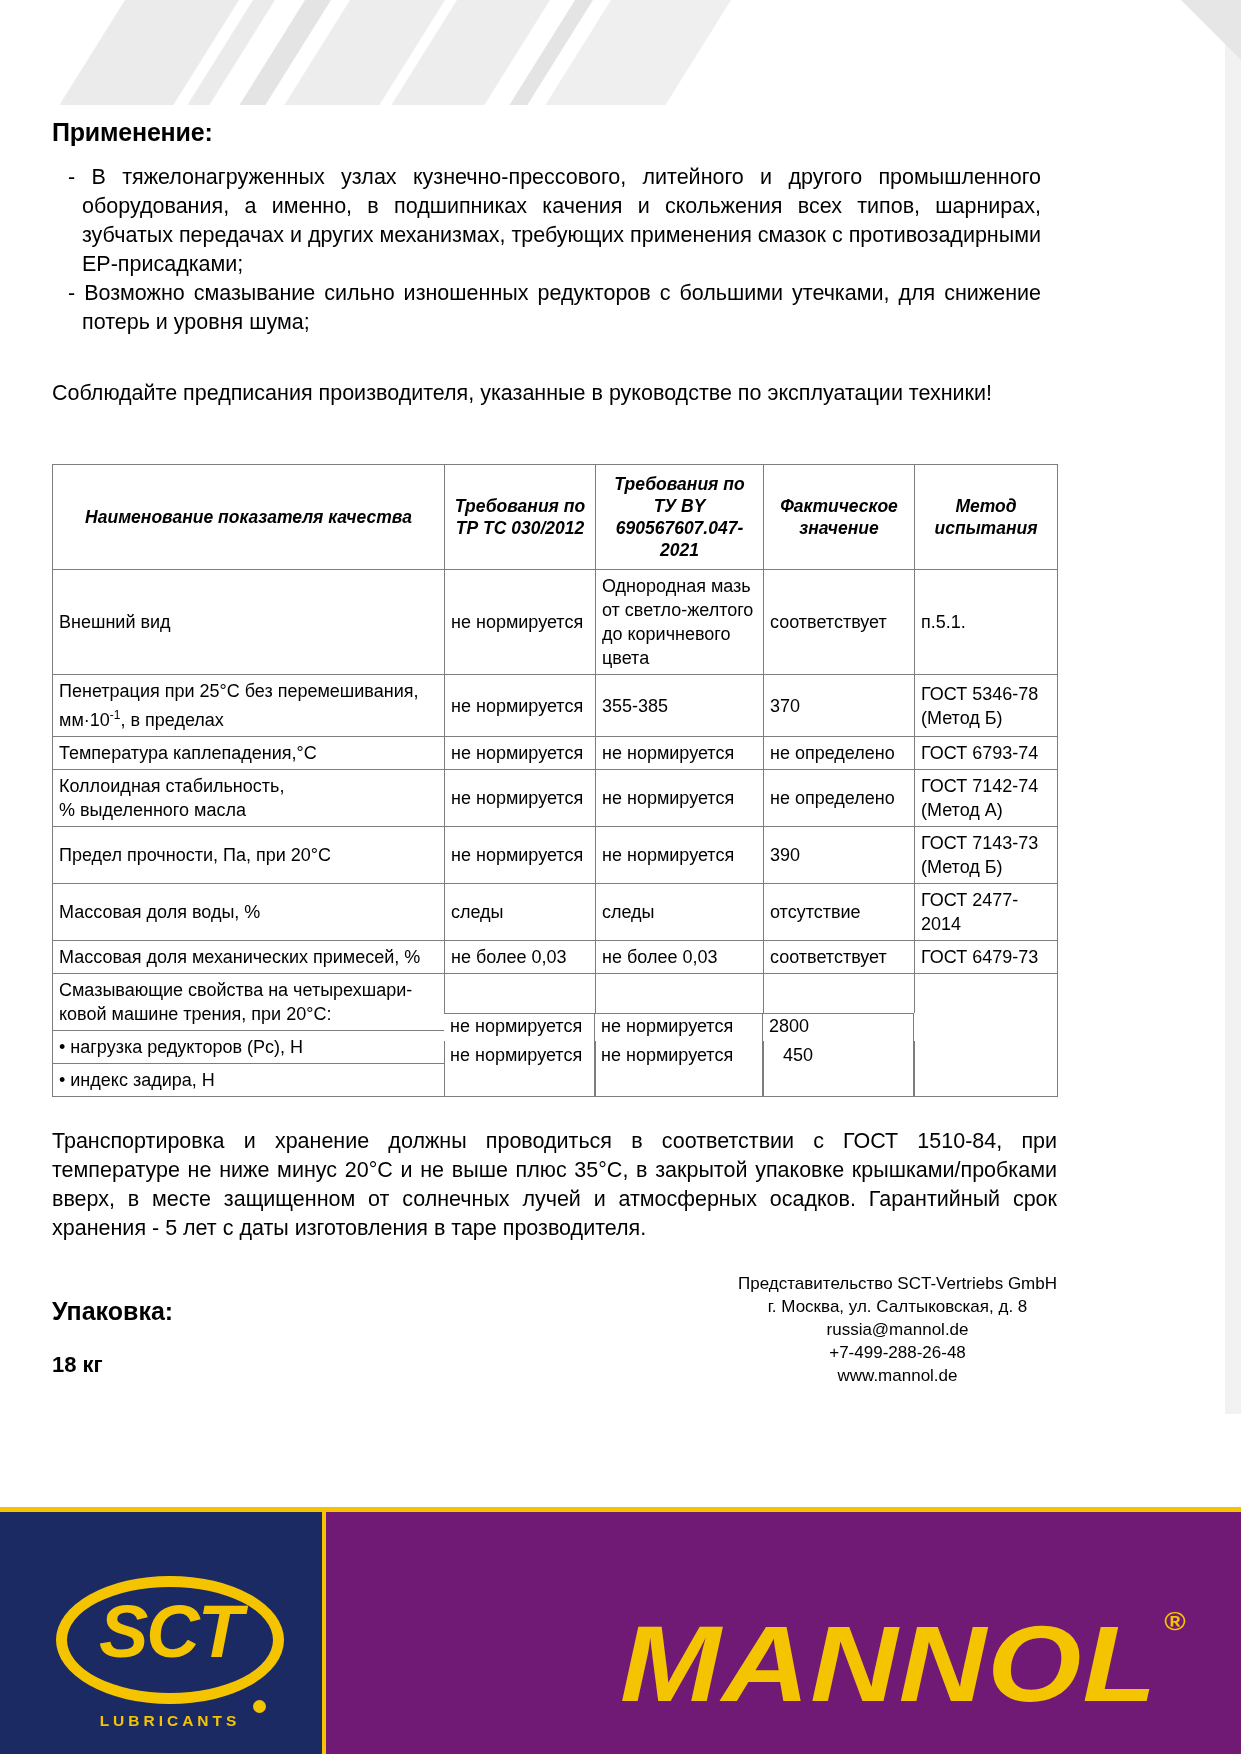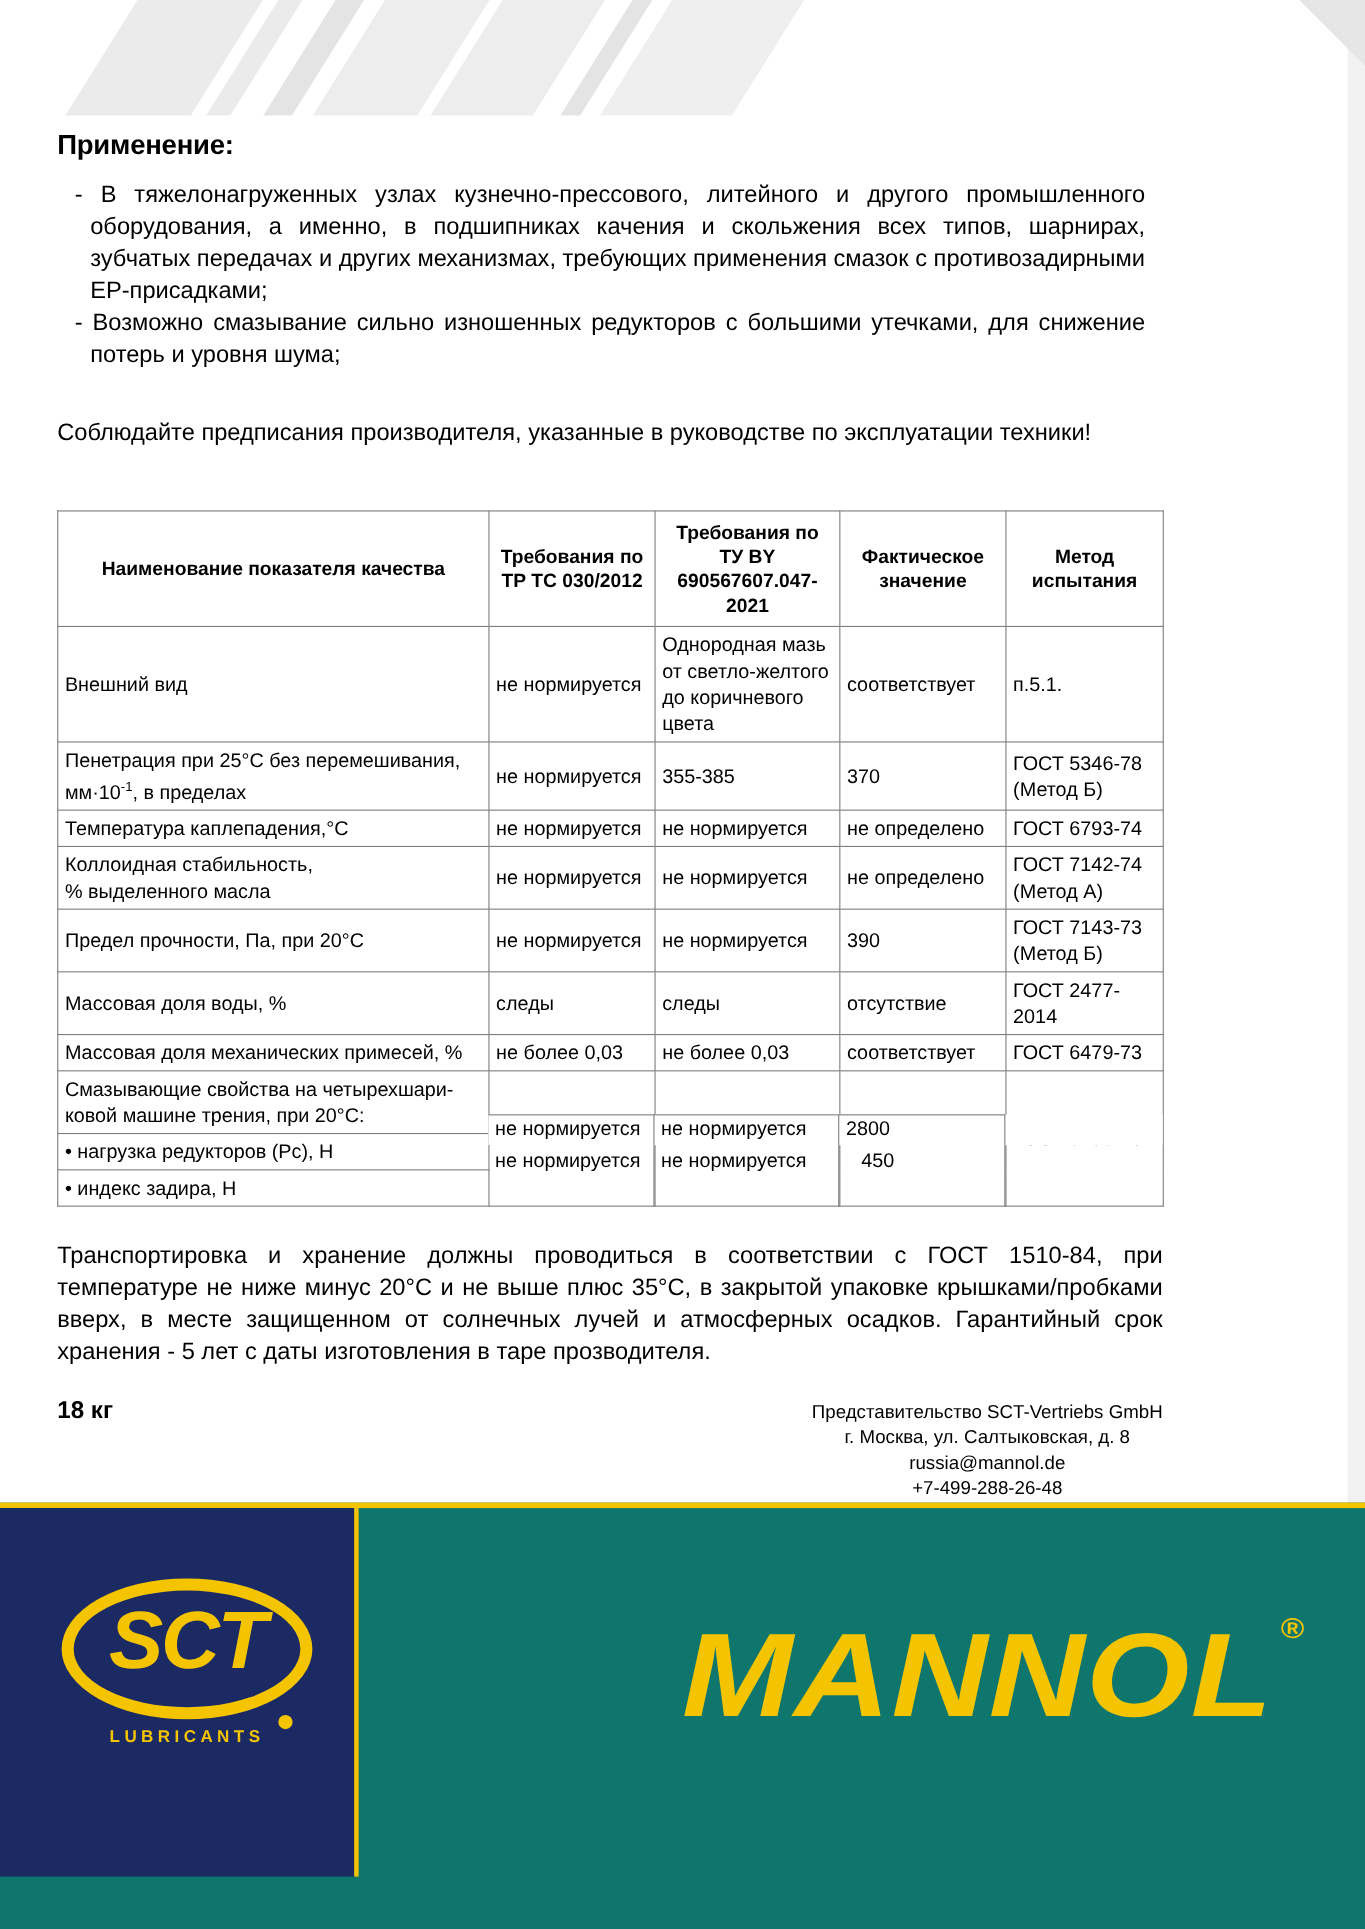--- a/index.html
+++ b/index.html
@@ -73,20 +73,21 @@
   table.spec th, table.spec td {
     border: 1px solid #7d7d7d;
     padding: 4px 6px;
     vertical-align: middle;
     font-size: 18px;
     line-height: 24px;
   }
   table.spec th {
     font-weight: bold; font-size:17.5px; line-height:22px;
     padding: 8px 4px;
+    font-style: italic;
   }
   table.spec td.name { text-align:left; }
   table.spec col.c1 { width: 392px; }
   table.spec col.c2 { width: 151px; }
   table.spec col.c3 { width: 168px; }
   table.spec col.c4 { width: 151px; }
   table.spec col.c5 { width: 143px; }
   .sup { font-size: 12px; vertical-align: super; }
 
   
@@ -97,22 +98,22 @@
   p.pack-val { font-size:22px; font-weight:bold; margin: 26px 0 0 0; }
 
   
   .contact {
     position:absolute; right:184px; top:1272px;
     text-align:center; font-size:17px; font-weight:normal; line-height:23px;
   }
 
   
   .brandbar {
-    position:absolute; left:0; bottom:0; width:1241px; height:388px;
-    background:#0f766e;
+    position:absolute; left:0; bottom:0; width:1241px; height:247px;
+    background:#701a75;
   }
   .brandbar .topline {
     position:absolute; left:0; top:0; width:1241px; height:5px; background:#f5c400;
   }
   .brandbar .leftpanel {
     position:absolute; left:0; top:5px; width:322px; height:335px; background:#1b2a63;
   }
   .brandbar .divider {
     position:absolute; left:322px; top:5px; width:4px; height:335px; background:#f5c400;
   }
@@ -320,20 +321,21 @@
     <div style="position:absolute; left:392px; top:-84px; width:613px; height:28px; display:flex; background:#fff;">
       <div style="width:151px; border-right:1px solid #7d7d7d; border-top:1px solid #7d7d7d; padding:2px 6px; font-size:18px;">не нормируется</div>
       <div style="width:168px; border-right:1px solid #7d7d7d; border-top:1px solid #7d7d7d; padding:2px 6px; font-size:18px;">не нормируется</div>
       <div style="width:151px; border-right:1px solid #7d7d7d; border-top:1px solid #7d7d7d; padding:2px 6px; font-size:18px;">2800</div>
       <div style="width:143px; border-top:0;"></div>
     </div>
   </div>
 
   <p class="storage">Транспортировка и хранение должны проводиться в соответствии с ГОСТ 1510-84, при температуре не ниже минус 20°C и не выше плюс 35°C, в закрытой упаковке крышками/пробками вверх, в месте защищенном от солнечных лучей и атмосферных осадков. Гарантийный срок хранения - 5 лет с даты изготовления в таре прозводителя.</p>
 
+  <h2 class="pack-title">Упаковка:</h2>
   <p class="pack-val">18 кг</p>
 
 </div>
 
 <div class="contact">
   <div>Представительство SCT-Vertriebs GmbH</div>
   <div>г. Москва, ул. Салтыковская, д. 8</div>
   <div>russia@mannol.de</div>
   <div>+7-499-288-26-48</div>
   <div>www.mannol.de</div>

